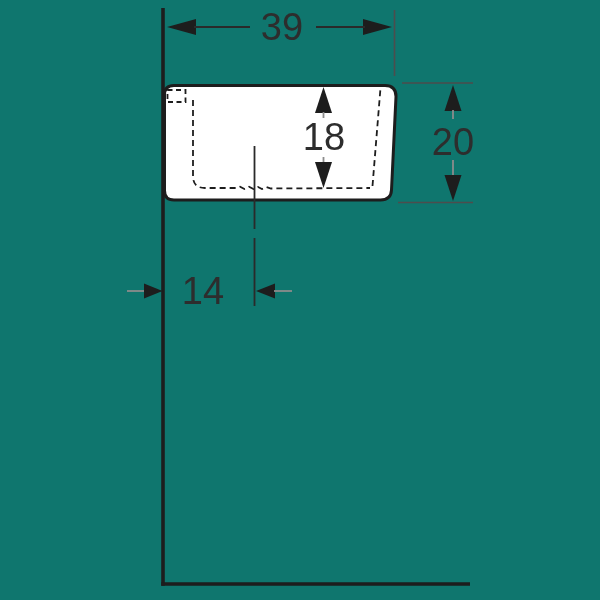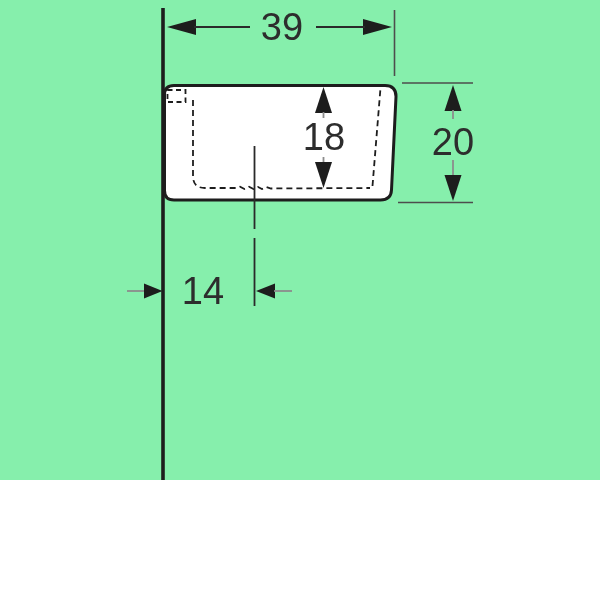--- a/index.html
+++ b/index.html
@@ -4,22 +4,22 @@
 <style>
   html, body {
     margin: 0;
     padding: 0;
     background: #ffffff;
     font-family: "Liberation Sans", "DejaVu Sans", sans-serif;
   }
   .canvas {
     position: relative;
     width: 600px;
-    height: 480px;
-    background: #86efac;
+    height: 600px;
+    background: #0f766e;
     overflow: hidden;
   }
   svg { display: block; }
   .dim-label {
     font-family: "Liberation Sans", "DejaVu Sans", sans-serif;
     font-size: 38px;
     fill: #2d2d2d;
   }
 </style>
 </head>

